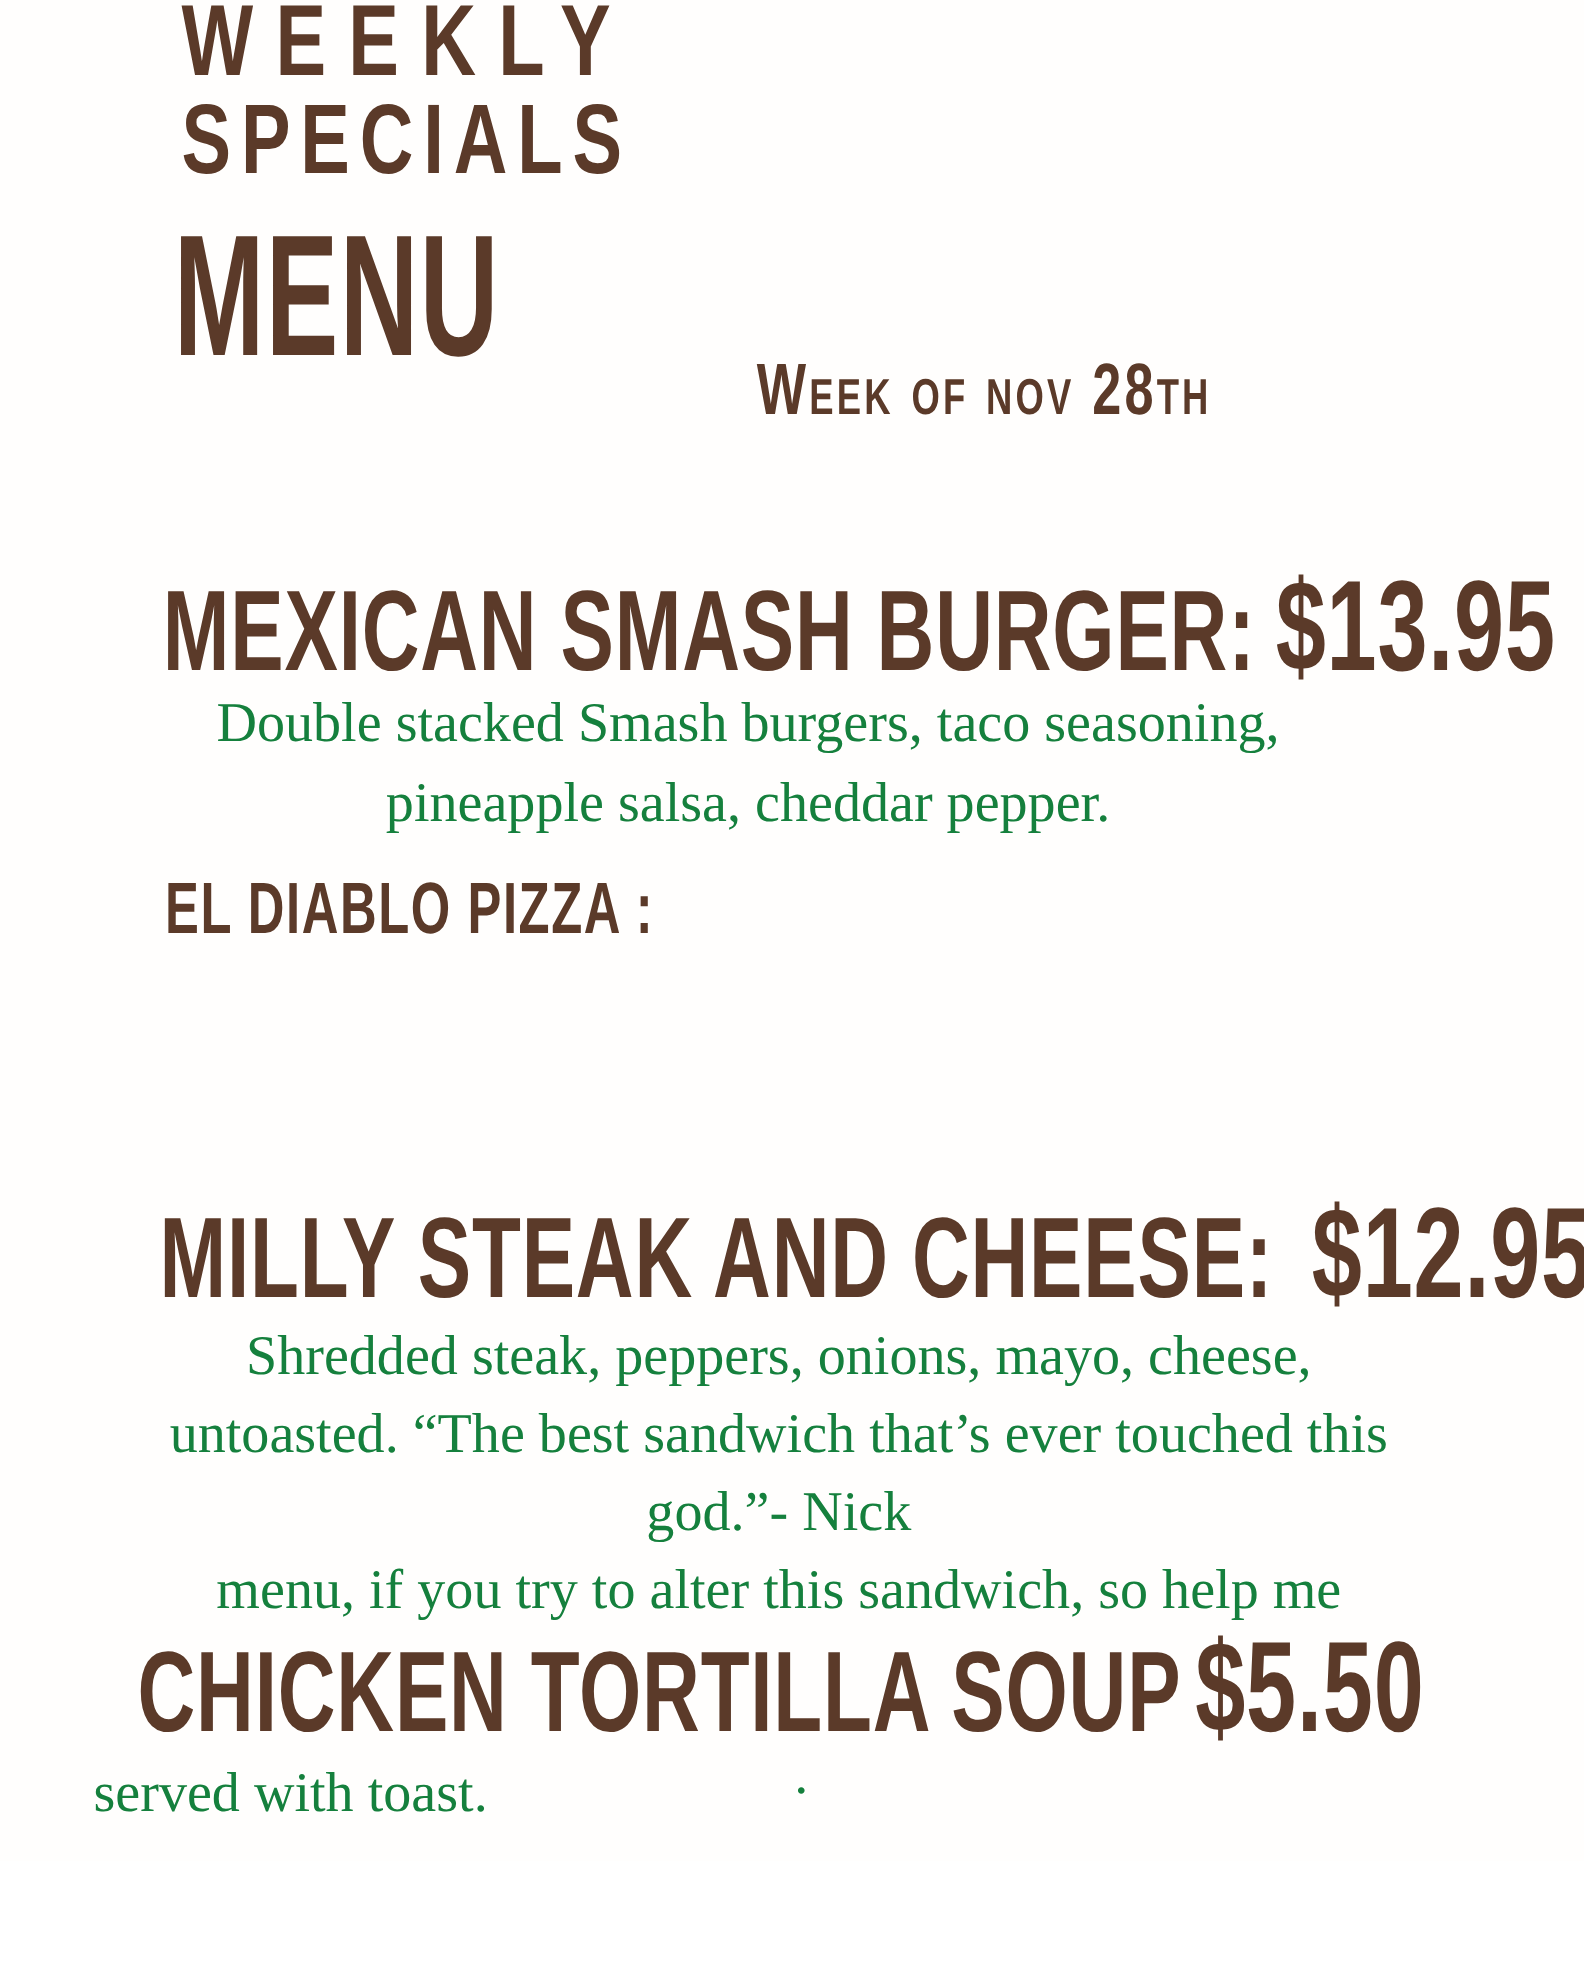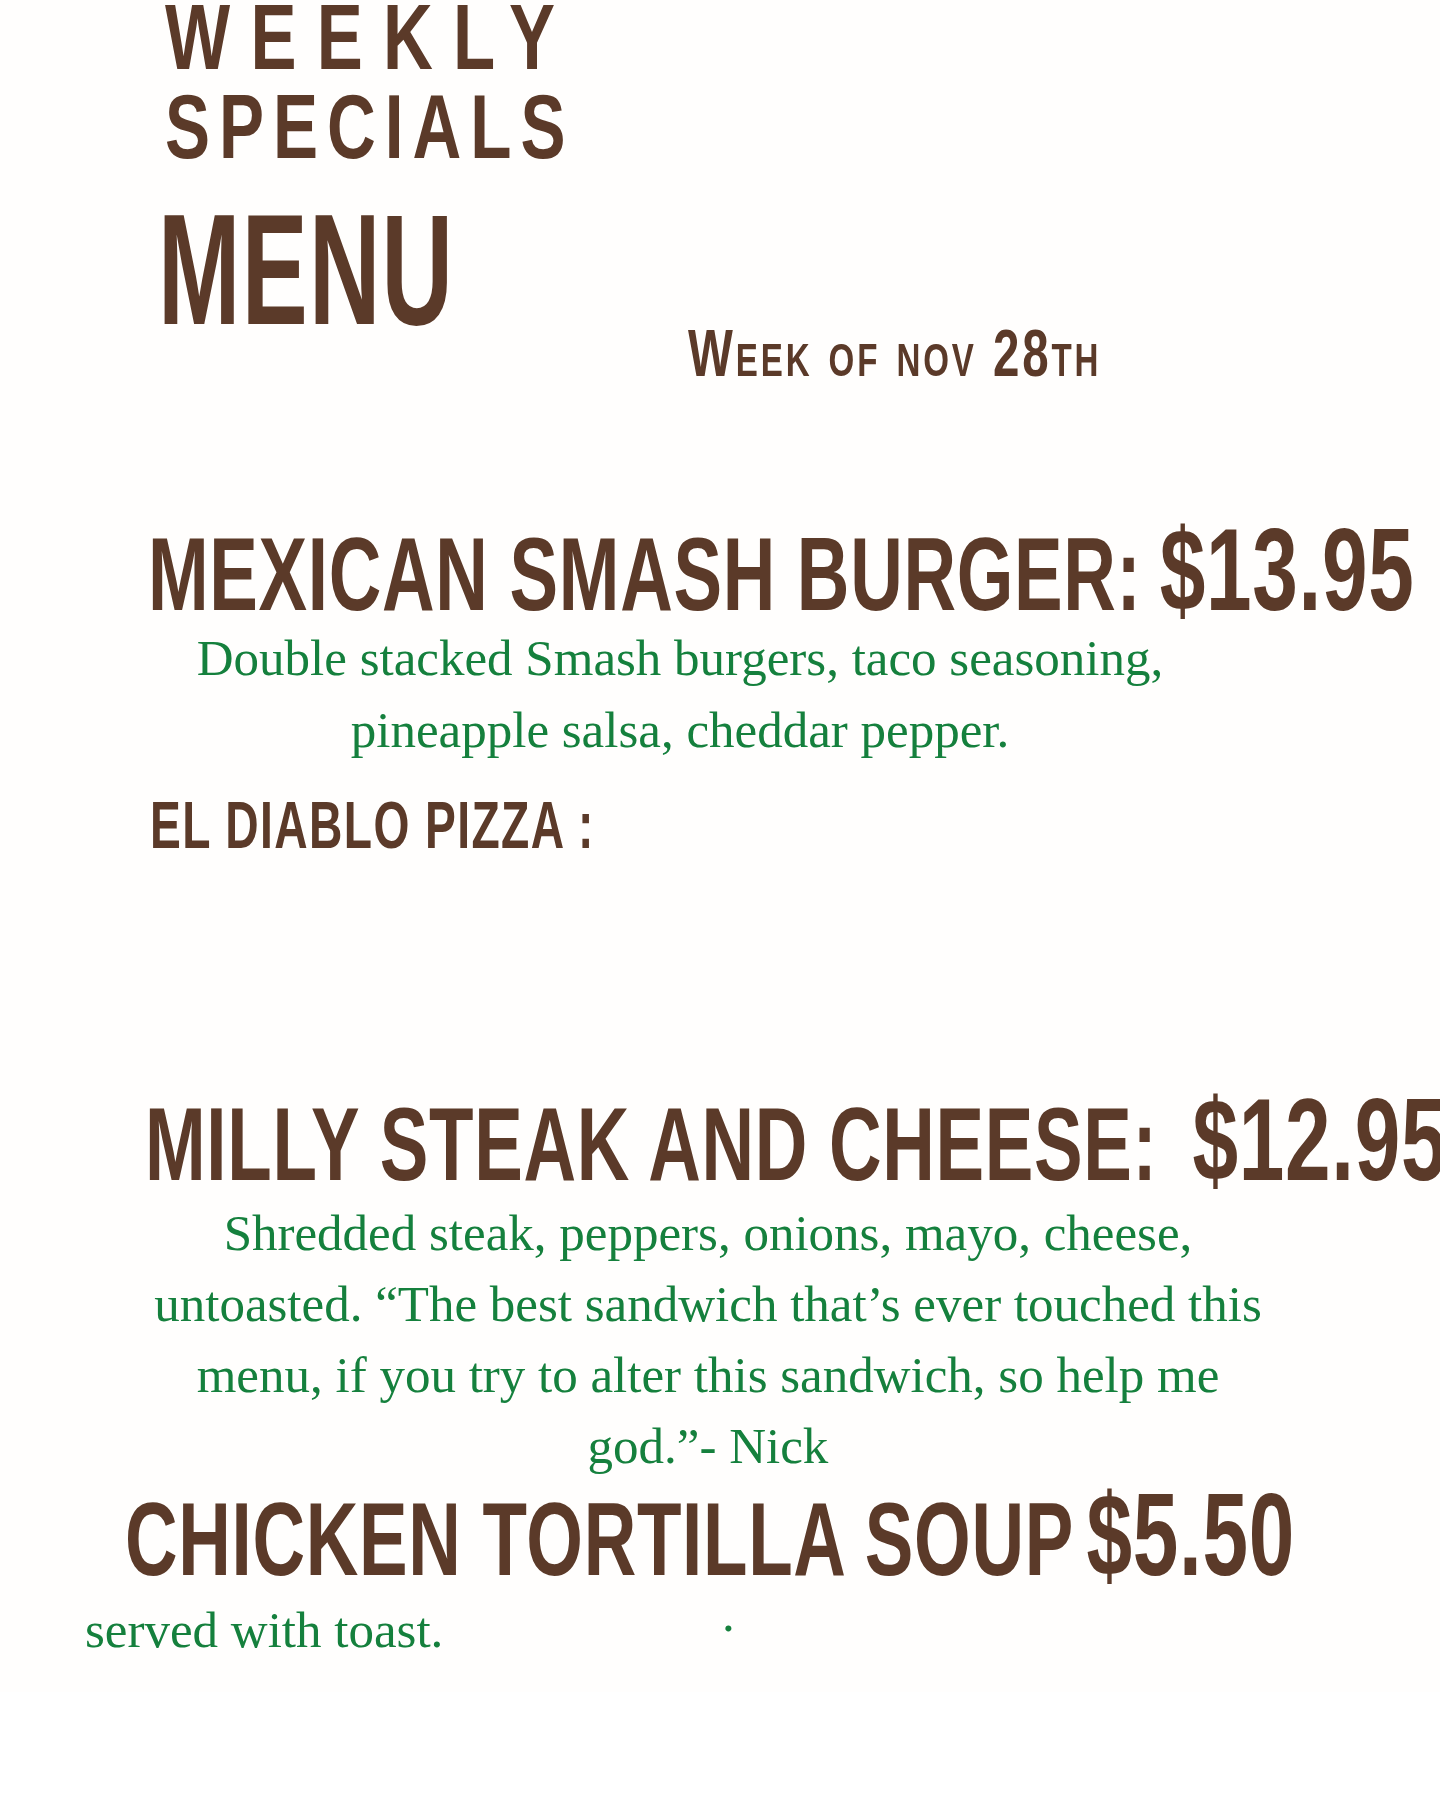--- a/index.html
+++ b/index.html
@@ -77,22 +77,22 @@
   <div class="abs display h-pizza" style="left:150px; top:792px;">
     <span class="sx sx70">EL DIABLO PIZZA :</span>
   </div>
 
   <div class="abs display h-item" style="left:145px; top:1092px;">
     <span class="sx sx70"><span>MILLY STEAK AND CHEESE:</span><span class="price ml-lg">$12.95</span></span>
   </div>
   <div class="abs serif center" style="left:58px; top:1198px; width:1300px; line-height:71px;">
     <div class="nowrap">Shredded steak, peppers, onions, mayo, cheese,</div>
     <div class="nowrap">untoasted. “The best sandwich that’s ever touched this</div>
+    <div class="nowrap">god.”- Nick</div>
     <div class="nowrap">menu, if you try to alter this sandwich, so help me</div>
-    <div class="nowrap">god.”- Nick</div>
   </div>
 
   <div class="abs display h-item" style="left:125px; top:1487px;">
     <span class="sx sx70"><span>CHICKEN TORTILLA SOUP</span><span class="price ml-sm">$5.50</span></span>
   </div>
   <div class="abs serif" style="left:85px; top:1594px;">
     <div class="nowrap">served with toast.</div>
   </div>
   <div class="abs serif" style="left:722px; top:1578px;">.</div>
 

